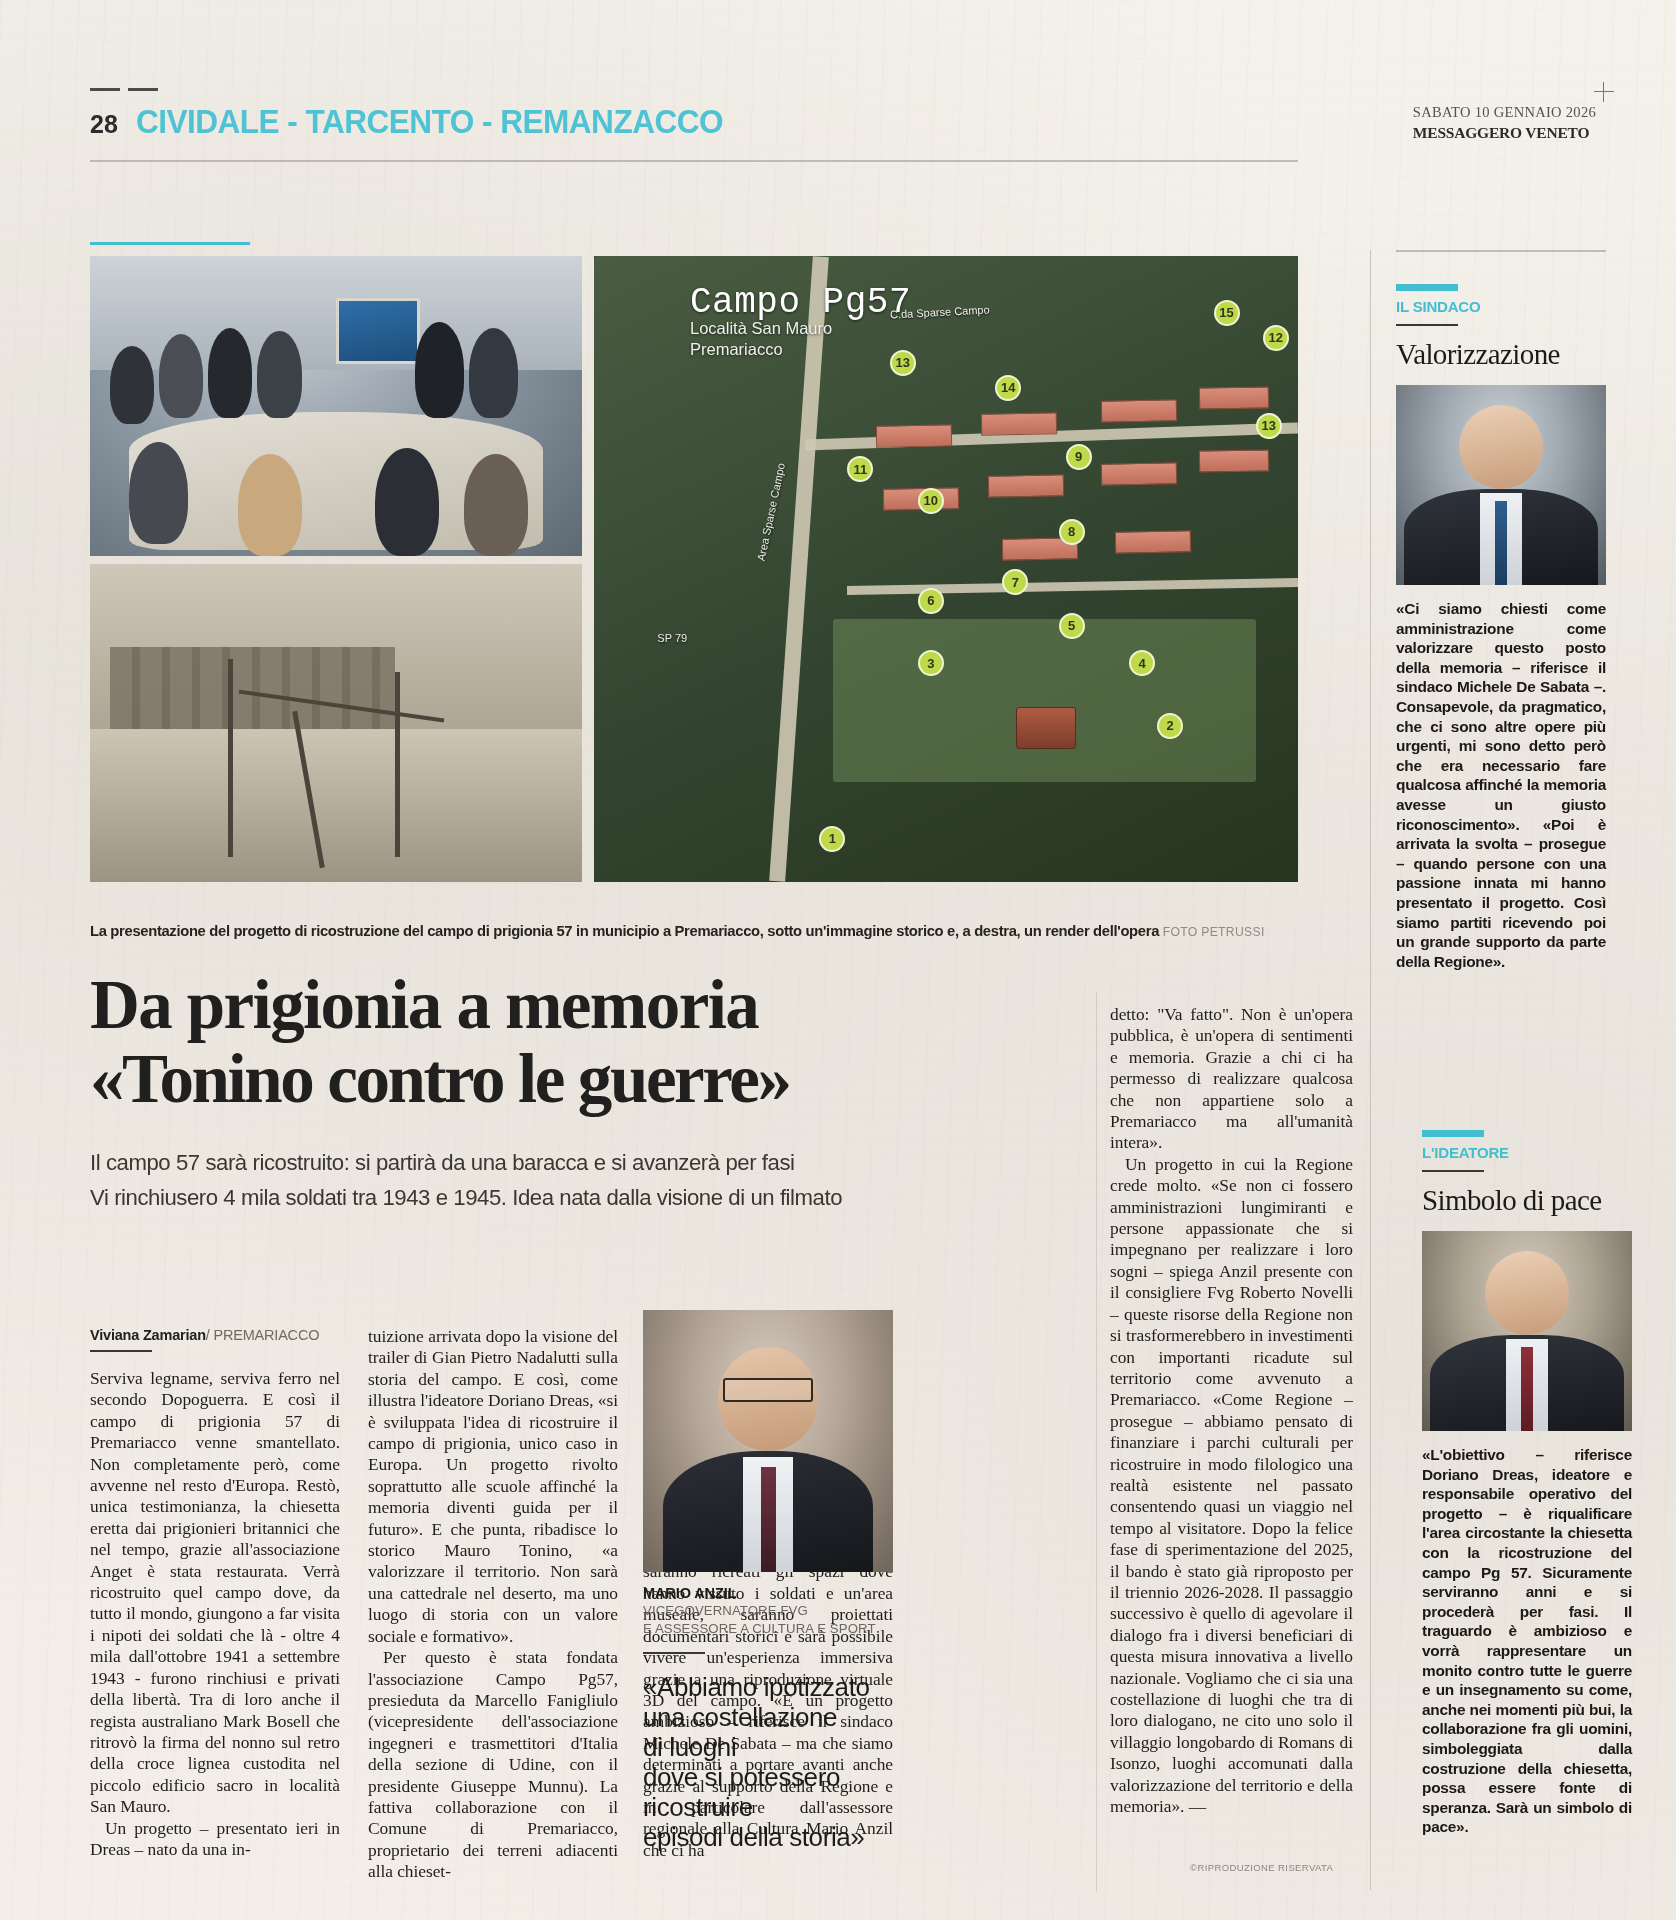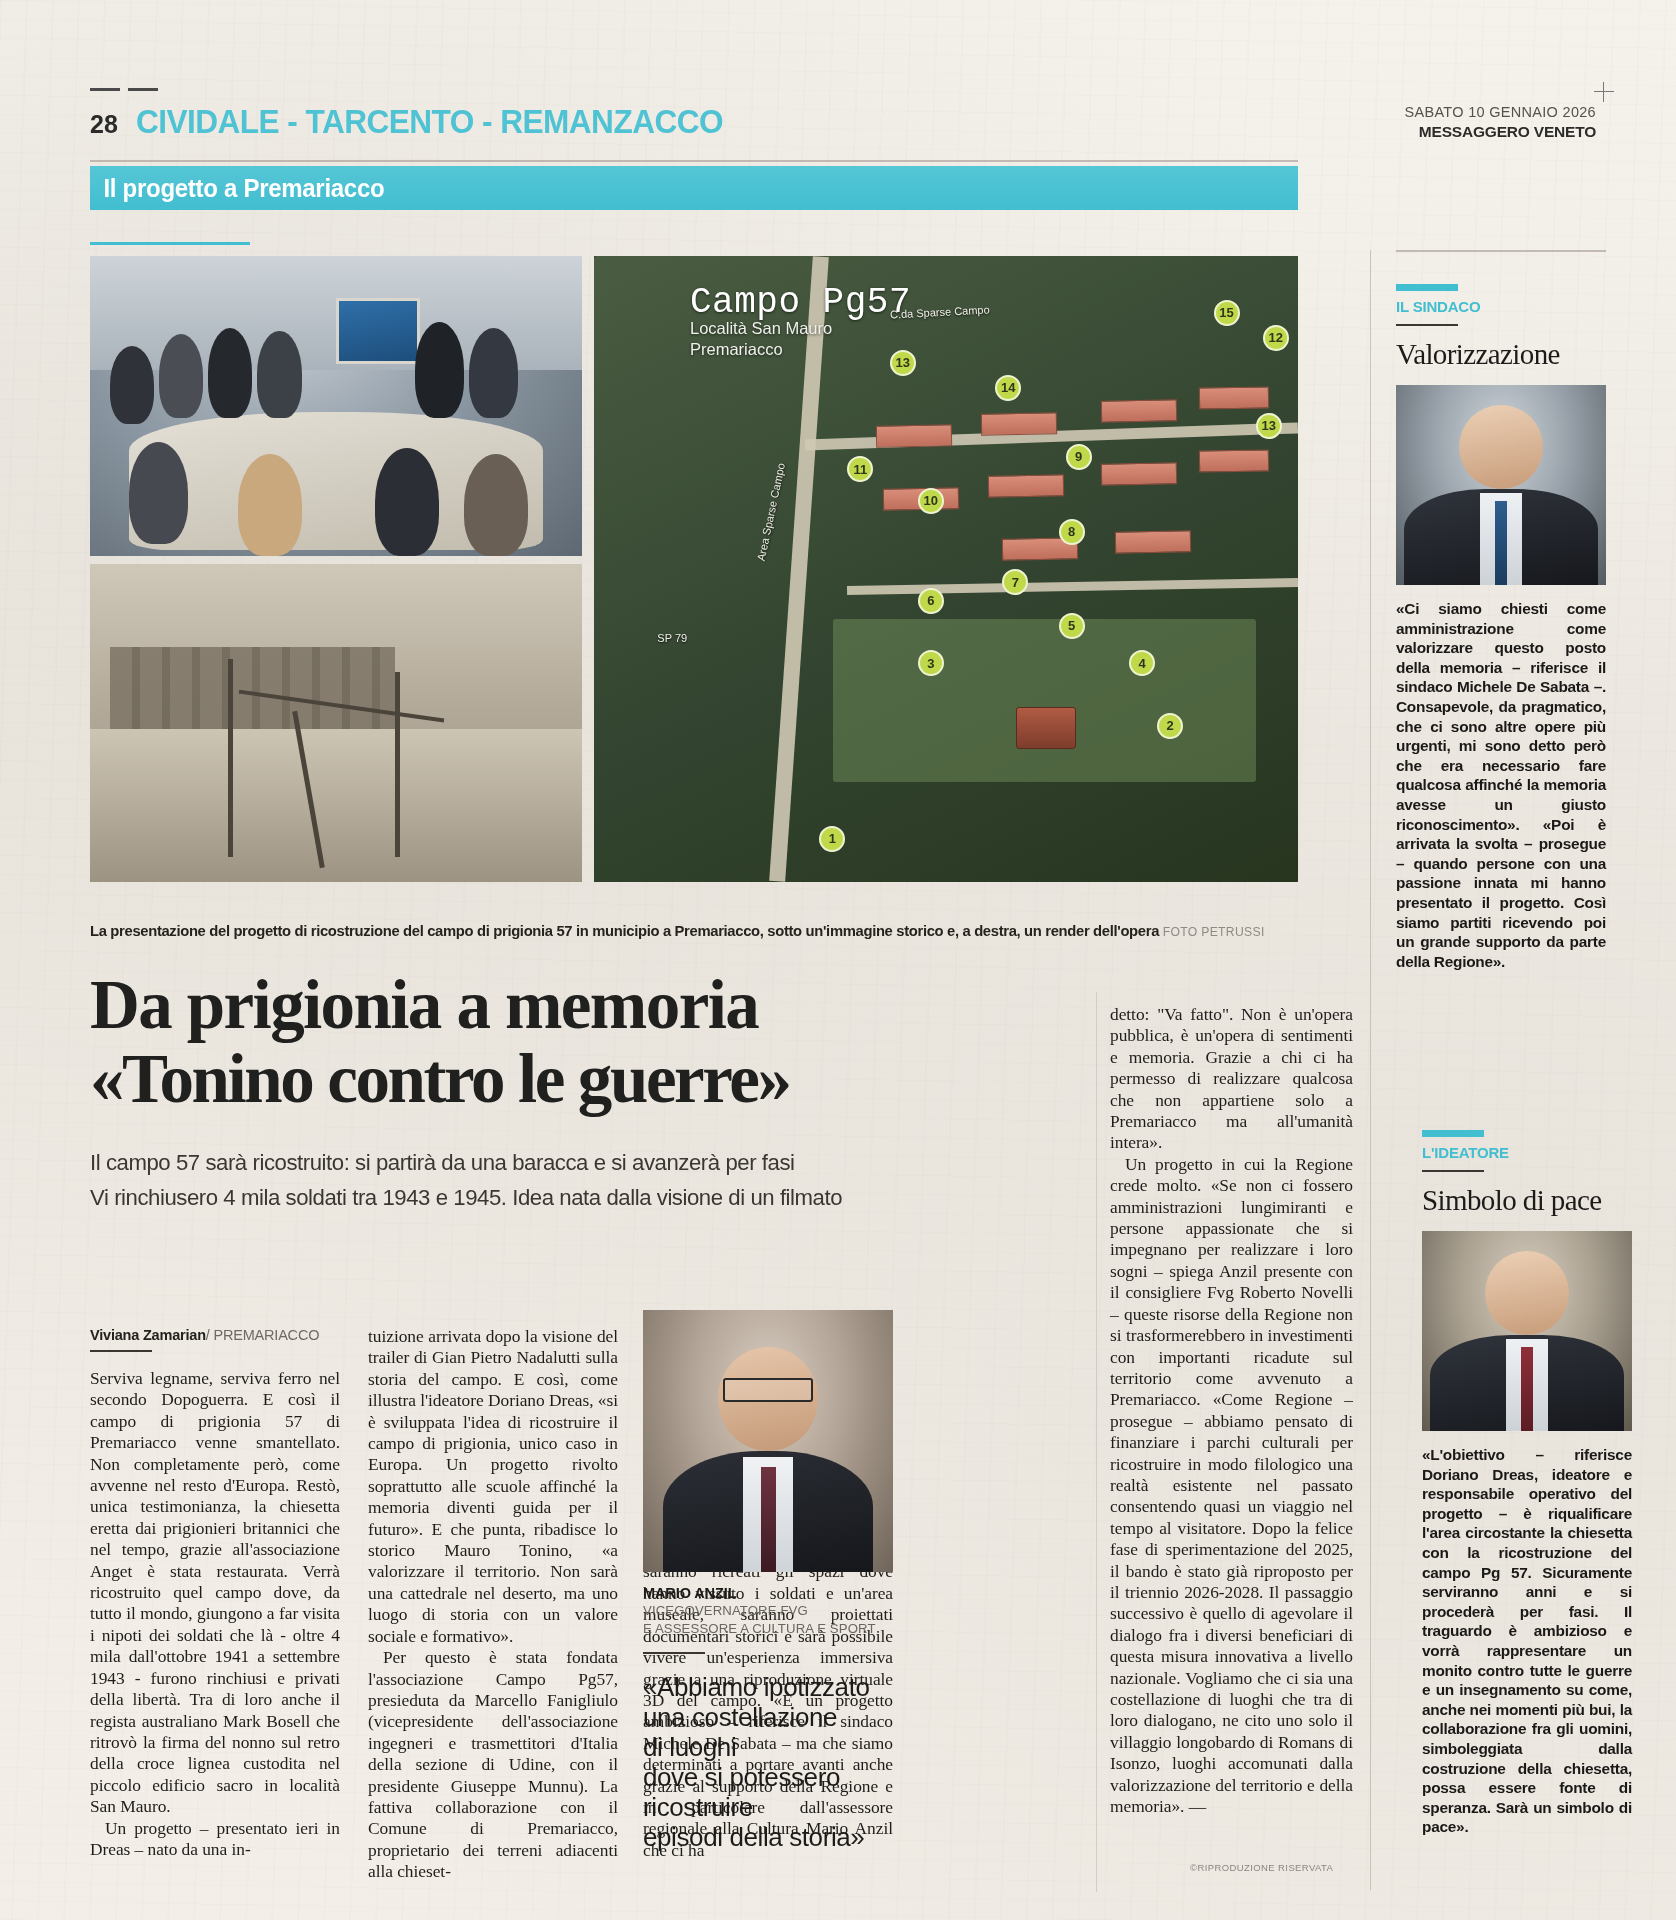--- a/index.html
+++ b/index.html
@@ -41,21 +41,21 @@
     font-family:"Liberation Sans", sans-serif;
   }
   .section-title{
     position:absolute; left:46px; top:6px;
     font-size:34px; font-weight:700; letter-spacing:-0.6px;
     color:#4fc3d4;
     font-family:"Liberation Sans", sans-serif;
     transform: scaleX(0.93); transform-origin:left center;
   }
   .dateline{
-    position:absolute; right:0; top:8px; text-align:right;
+    position:absolute; right:0; top:8px; text-align:left;font-family:Liberation Serif, serif;
   }
   .dateline .d1{ font-size:14.5px; letter-spacing:.3px; color:#55524e; }
   .dateline .d2{ font-size:15.5px; font-weight:700; letter-spacing:-0.2px; color:#2d2b29; margin-top:3px;}
   .crop-mark{ position:absolute; right:-18px; top:-22px; width:20px; height:20px; }
   .crop-mark:before,.crop-mark:after{content:"";position:absolute;background:#777;}
   .crop-mark:before{left:9px;top:0;width:1px;height:20px;}
   .crop-mark:after{left:0;top:9px;width:20px;height:1px;}
 
   
   .banner-wrap{ position:absolute; left:90px; top:160px; width:1208px; }
@@ -258,23 +258,20 @@
     <div class="section-title">CIVIDALE - TARCENTO - REMANZACCO</div>
     <div class="dateline">
       <div class="d1">SABATO 10 GENNAIO 2026</div>
       <div class="d2">MESSAGGERO VENETO</div>
       <div class="crop-mark"></div>
     </div>
   </div>
 
   <div class="banner-wrap">
     <div class="banner-rule"></div>
-    <div class="banner">
-      <div class="banner-label">Il progetto a Premariacco</div>
-    </div>
   </div>
 
   <div class="photos">
     <div class="ph-topline" style="left:0;top:0;width:160px;"></div>
 
     <div class="ph photo-meeting">
       <div class="mk-wall"></div>
       <div class="mk-screen"></div>
       <div class="mk-table"></div>
       <div class="mk-person" style="left:4%;top:30%;width:9%;height:26%;background:#2f3238;"></div>

